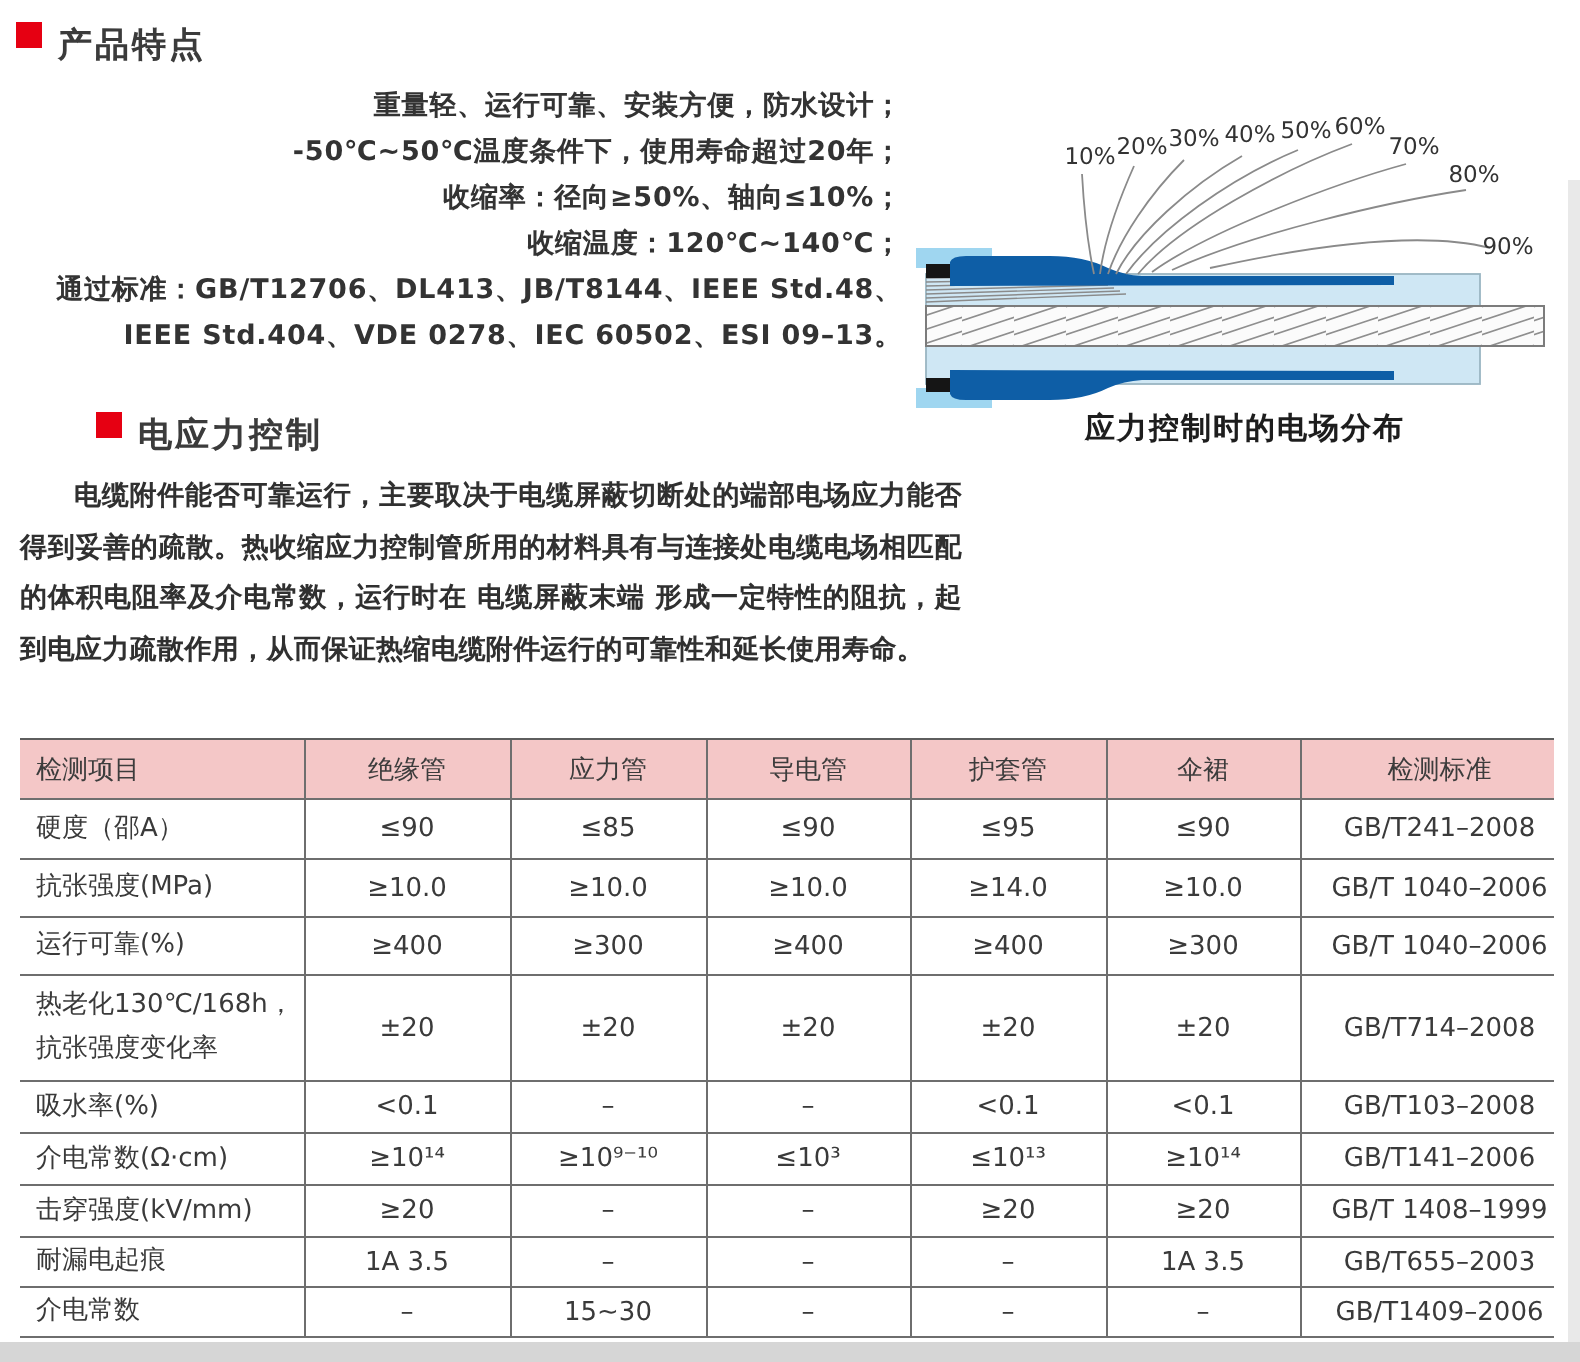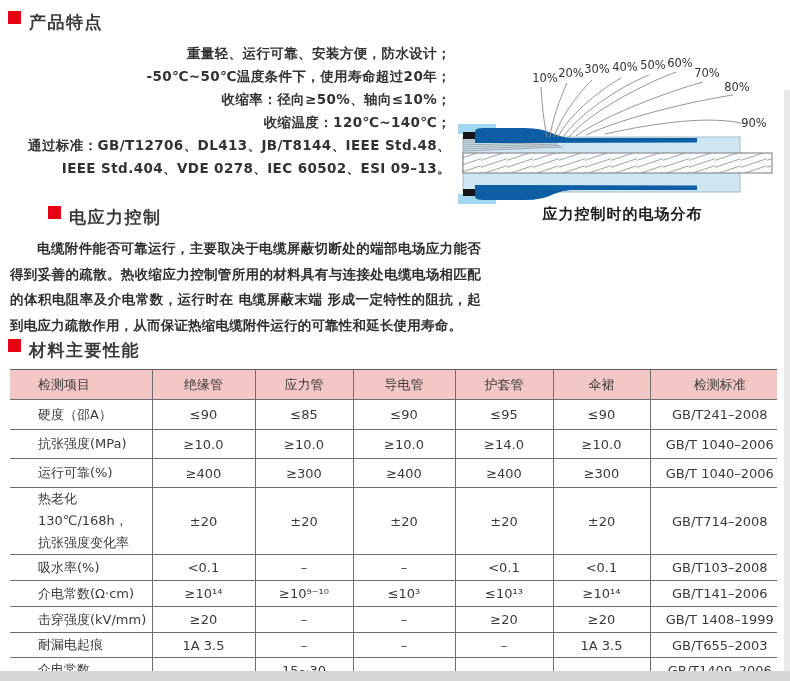--- a/index.html
+++ b/index.html
@@ -42,21 +42,21 @@
     position:absolute; left:10px; top:369px; width:767px;
     border-collapse:collapse; table-layout:fixed;
     font-size:13px; color:#3a3a3a;
   }
   .props-table th, .props-table td {
     border-left:1px solid #6e6e6e; border-bottom:1px solid #6e6e6e;
     padding:0; text-align:center; font-weight:normal; vertical-align:middle;
   }
   .props-table th { background:#f4c7c7; border-top:1px solid #5e5e5e; color:#3c3c3c; }
   .props-table th:first-child, .props-table td:first-child {
-    border-left:none; text-align:left; padding-left:28px;
+    border-left:none; text-align:left; padding-left:8px;
   }
   .props-table th:last-child, .props-table td:last-child {
     text-align:center; padding-left:12px;
   }
   .props-table td:first-child { white-space:pre-line; line-height:22px; }
 
   
   .bottom-edge { position:absolute; left:0; top:671px; width:790px; height:10px; background:#d6d6d6; }
   .right-edge  { position:absolute; left:784px; top:90px; width:6px; height:581px; background:#e9e9e9; }
 </style>
@@ -134,24 +134,20 @@
     </svg>
     <div class="diagram-caption">应力控制时的电场分布</div>
   </div>
 
   <div class="section-header" style="left:8px; top:206px;padding-left:40px;">
     <span class="red-square"></span>
     <span class="section-title">电应力控制</span>
   </div>
   <div class="stress-body">电缆附件能否可靠运行，主要取决于电缆屏蔽切断处的端部电场应力能否得到妥善的疏散。热收缩应力控制管所用的材料具有与连接处电缆电场相匹配的体积电阻率及介电常数，运行时在 电缆屏蔽末端 形成一定特性的阻抗，起到电应力疏散作用，从而保证热缩电缆附件运行的可靠性和延长使用寿命。</div>
 
-  <div class="section-header" style="left:8px; top:339px;">
-    <span class="red-square"></span>
-    <span class="section-title">材料主要性能</span>
-  </div>
 
   <table class="props-table">
     <colgroup>
       <col style="width:142px">
         <col style="width:103px">
         <col style="width:98px">
       <col style="width:102px">
         <col style="width:98px">
         <col style="width:97px">
         <col style="width:127px">

